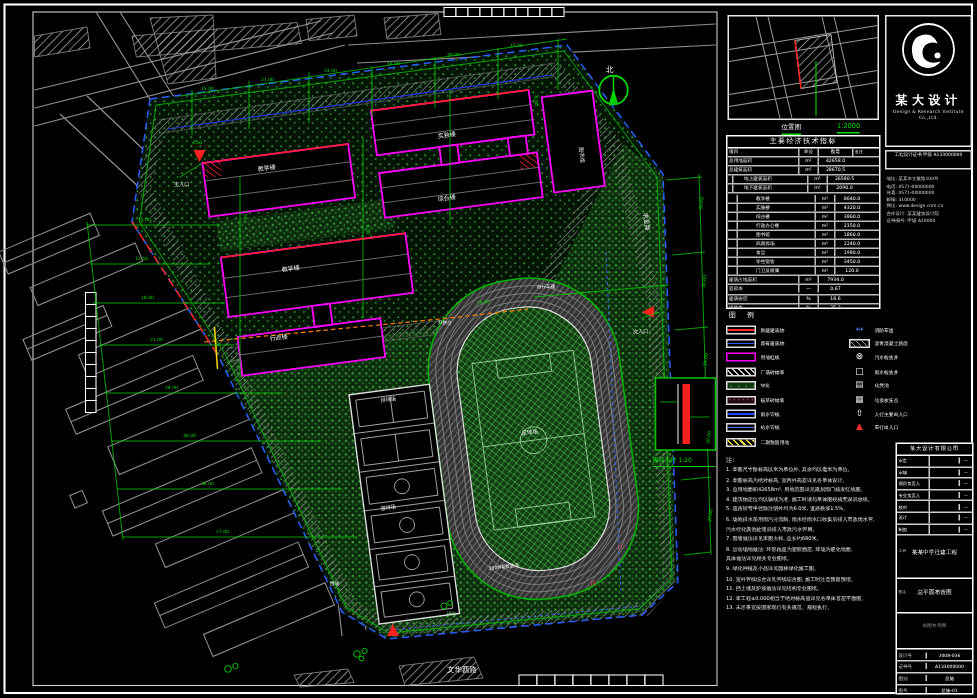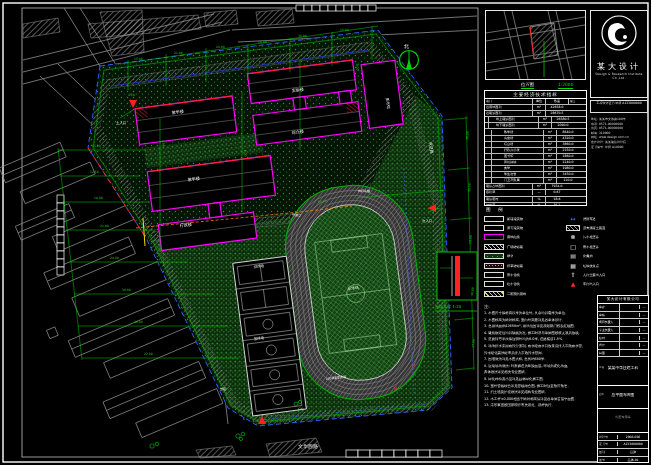--- a/index.html
+++ b/index.html
@@ -4,21 +4,21 @@
 <style>
   html,body{margin:0;padding:0;background:#000;}
   .sheet{position:relative;width:651px;height:465px;background:#000;overflow:hidden;
          font-family:"DejaVu Sans",sans-serif;color:#fff;}
   .abs{position:absolute;}
   svg text{font-family:"DejaVu Sans",sans-serif;}
 
   
   .panel-box{position:absolute;border:1px solid #e8e8e8;box-sizing:border-box;background:#000;}
   
-  .logo-cn{font-size:8px;font-weight:normal;letter-spacing:3px;text-align:center;margin-top:2px;}
+  .logo-cn{font-size:8px;font-weight:bold;letter-spacing:3px;text-align:center;margin-top:2px;}
   .logo-en{font-size:3px;text-align:center;color:#ddd;letter-spacing:0.2px;}
   .tiny-lines{position:absolute;left:591px;width:58px;font-size:3px;line-height:4.6px;color:#ddd;}
   .cert-box{position:absolute;left:590px;top:100px;width:58px;height:13px;border:0.8px solid #ddd;
             box-sizing:border-box;font-size:3px;line-height:5.5px;text-align:center;color:#eee;overflow:hidden;}
 
   
   .ind-table{position:absolute;left:484px;top:90px;width:103px;height:116px;border:0.8px solid #fff;
              box-sizing:border-box;background:#000;overflow:hidden;}
   .ind-title{font-size:4.6px;text-align:center;line-height:7px;height:7px;border-bottom:0.6px solid #fff;letter-spacing:1px;}
   .ind-head,.ind-row{display:flex;align-items:center;height:5.1px;border-bottom:0.4px solid #bbb;font-size:3.1px;line-height:5px;white-space:nowrap;}

